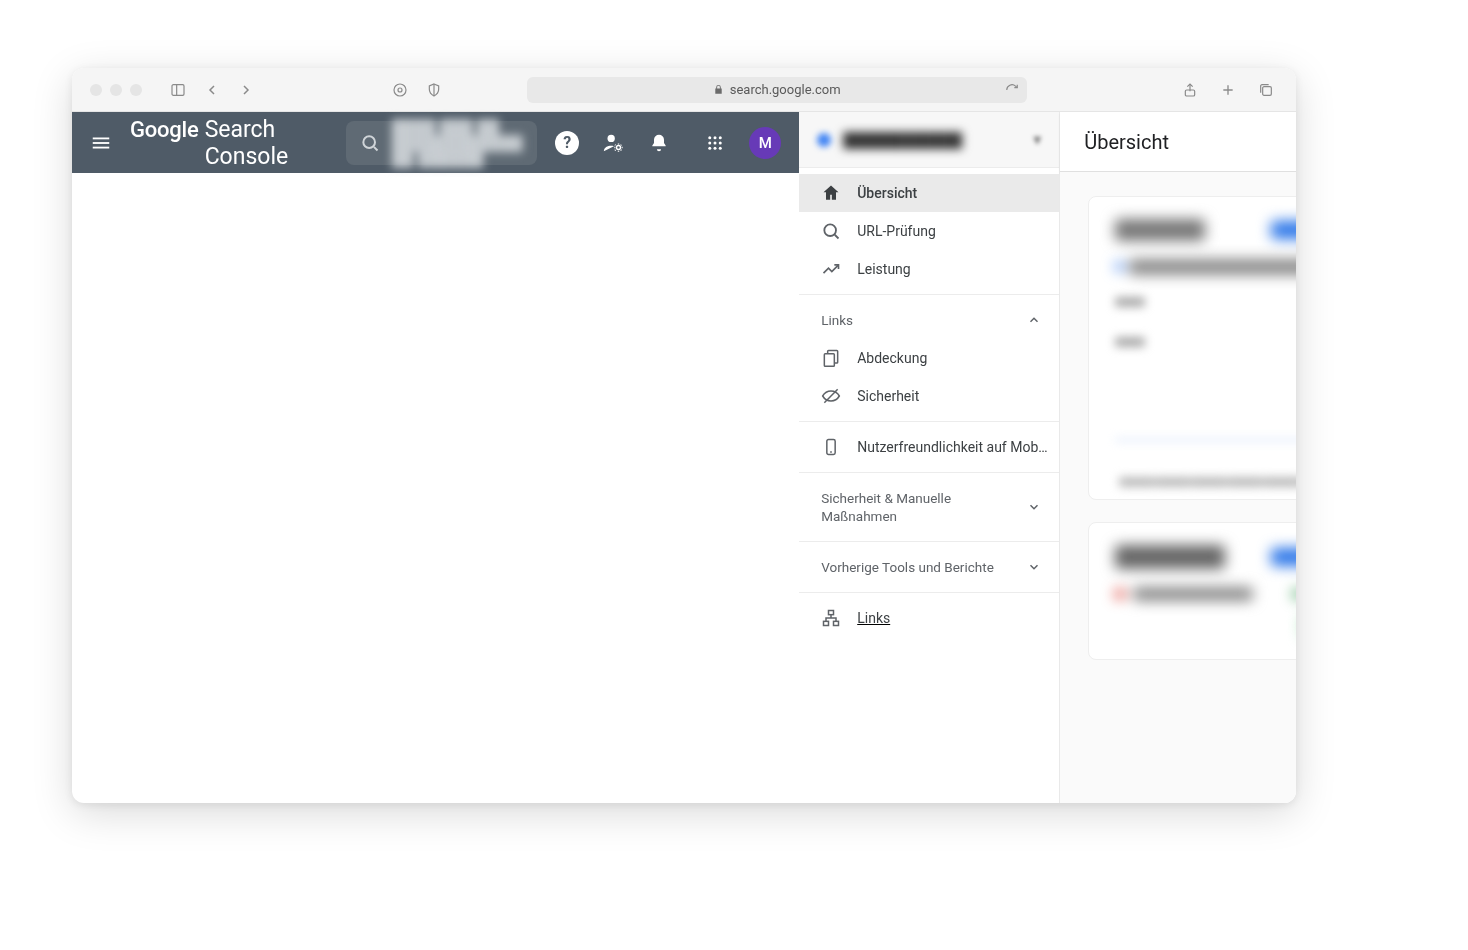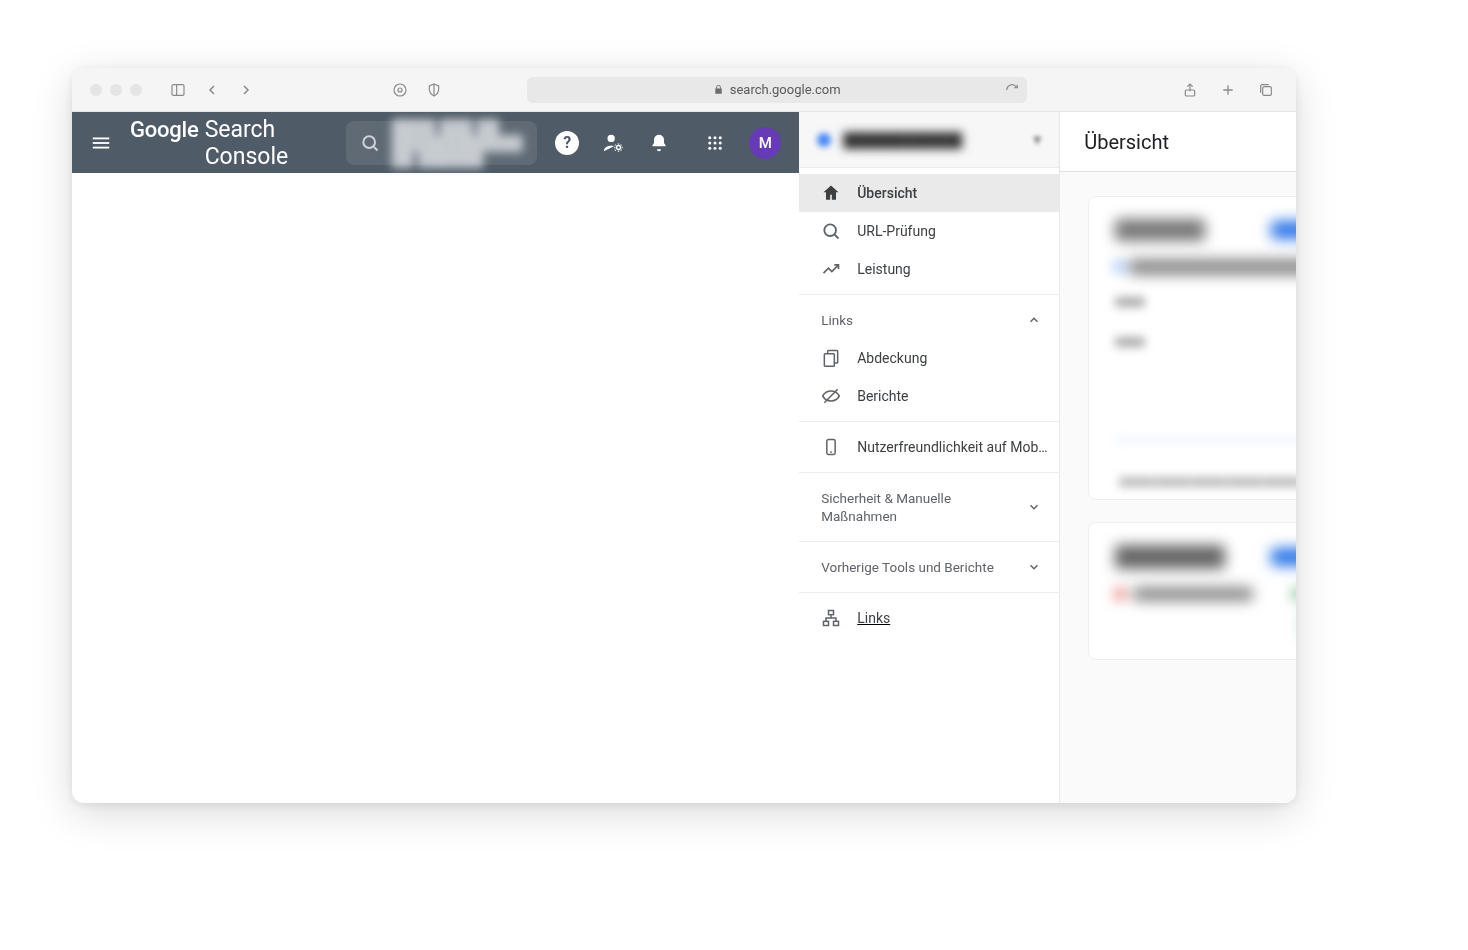--- a/index.html
+++ b/index.html
@@ -401,21 +401,21 @@
               </span>
               <span class="nav-label">Abdeckung</span>
             </div>
             <div class="nav-item">
               <span class="nav-icon">
                 <svg viewBox="0 0 24 24" width="20" height="20" fill="none" stroke="currentColor" stroke-width="1.8">
                     <path d="M2 12s3.5-6 10-6 10 6 10 6-3.5 6-10 6S2 12 2 12z"></path>
                     <line x1="4" y1="20" x2="20" y2="4"></line>
                   </svg>
               </span>
-              <span class="nav-label">Berichte</span>
+              <span class="nav-label">Sicherheit</span>
             </div>
           </div>
 
           <div class="nav-block">
             <div class="nav-item">
               <span class="nav-icon">
                 <svg viewBox="0 0 24 24" width="20" height="20" fill="none" stroke="currentColor" stroke-width="1.8">
                     <rect x="7" y="3" width="10" height="18" rx="2"></rect>
                     <line x1="11" y1="18" x2="13" y2="18"></line>
                   </svg>

